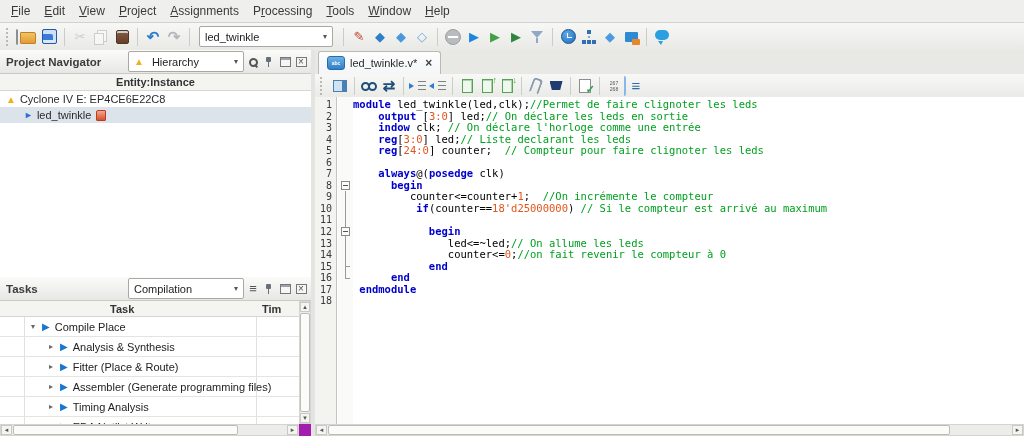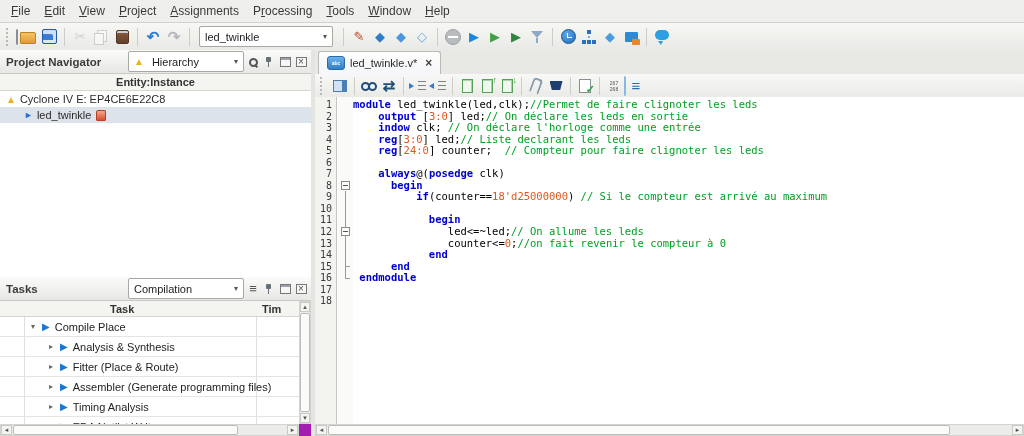--- a/index.html
+++ b/index.html
@@ -366,20 +366,21 @@
       </div>
     <div id="code-col">
         <div class="cline"><span class="c-kw">module</span><span class="c-pl"> led_twinkle(led,clk);</span><span class="c-cm">//Permet de faire clignoter les leds</span></div>
         <div class="cline"><span class="c-pl">    </span><span class="c-kw">output</span><span class="c-pl"> [</span><span class="c-num">3:0</span><span class="c-pl">] led;</span><span class="c-cm">// On déclare les leds en sortie</span></div>
         <div class="cline"><span class="c-pl">    </span><span class="c-kw">indow</span><span class="c-pl"> clk; </span><span class="c-cm">// On déclare l'horloge comme une entrée</span></div>
         <div class="cline"><span class="c-pl">    </span><span class="c-kw">reg</span><span class="c-pl">[</span><span class="c-num">3:0</span><span class="c-pl">] led;</span><span class="c-cm">// Liste declarant les leds</span></div>
         <div class="cline"><span class="c-pl">    </span><span class="c-kw">reg</span><span class="c-pl">[</span><span class="c-num">24:0</span><span class="c-pl">] counter;  </span><span class="c-cm">// Compteur pour faire clignoter les leds</span></div>
         <div class="cline"></div>
         <div class="cline"><span class="c-pl">    </span><span class="c-kw">always</span><span class="c-pl">@(</span><span class="c-kw">posedge</span><span class="c-pl"> clk)</span></div>
         <div class="cline"><span class="c-pl">      </span><span class="c-kw">begin</span></div>
+        <div class="cline"><span class="c-pl">         counter&lt;=counter+</span><span class="c-num">1</span><span class="c-pl">;  </span><span class="c-cm">//On incrémente le compteur</span></div>
         <div class="cline"><span class="c-pl">          </span><span class="c-kw">if</span><span class="c-pl">(counter==</span><span class="c-num">18'd25000000</span><span class="c-pl">) </span><span class="c-cm">// Si le compteur est arrivé au maximum</span></div>
         <div class="cline"></div>
         <div class="cline"><span class="c-pl">            </span><span class="c-kw">begin</span></div>
         <div class="cline"><span class="c-pl">               led&lt;=~led;</span><span class="c-cm">// On allume les leds</span></div>
         <div class="cline"><span class="c-pl">               counter&lt;=</span><span class="c-num">0</span><span class="c-pl">;</span><span class="c-cm">//on fait revenir le compteur à 0</span></div>
         <div class="cline"><span class="c-pl">            </span><span class="c-kw">end</span></div>
         <div class="cline"><span class="c-pl">      </span><span class="c-kw">end</span></div>
         <div class="cline"><span class="c-pl"> </span><span class="c-kw">endmodule</span></div>
         <div class="cline"></div>
       </div>

